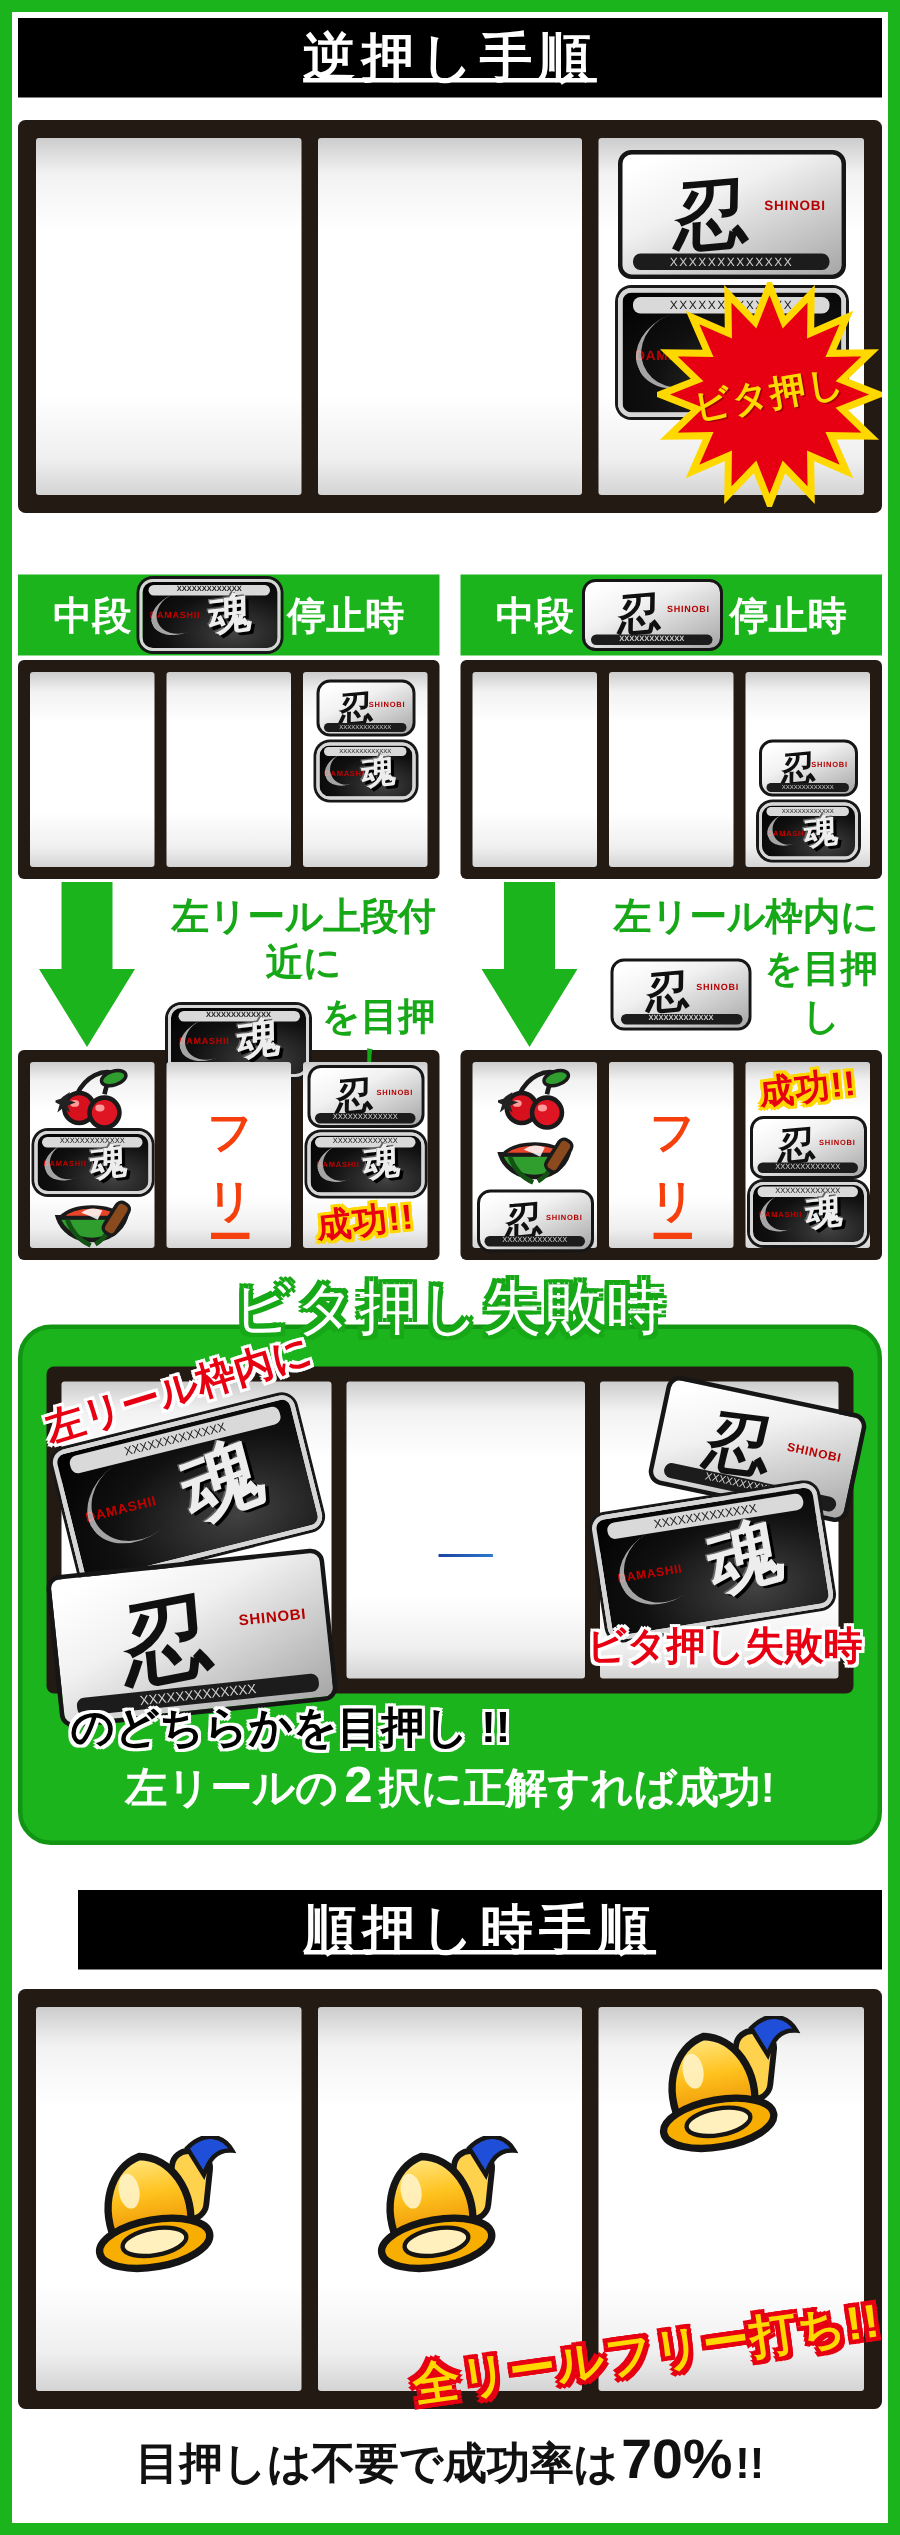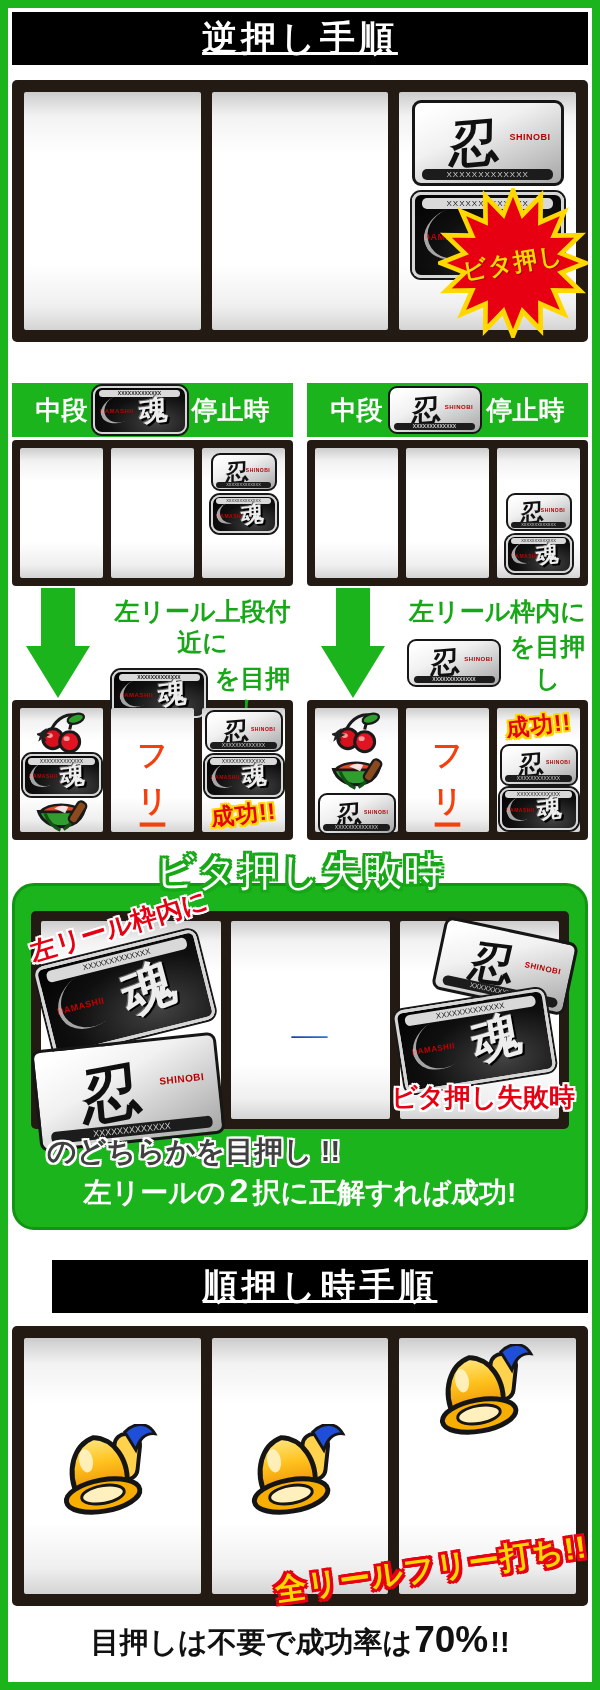--- a/index.html
+++ b/index.html
@@ -104,21 +104,21 @@
     position:absolute; z-index:3; color:#e60012; font-weight:900; font-size:26px; white-space:nowrap;
     text-shadow:-2px -2px 0 #fff,2px -2px 0 #fff,-2px 2px 0 #fff,2px 2px 0 #fff,0 -2px 0 #fff,0 2px 0 #fff,-2px 0 0 #fff,2px 0 0 #fff;
   }
   .fail-left-note{top:-12px; left:-14px; transform:rotate(-17deg);}
   .fail-right-note{bottom:6px; right:-16px; text-align:center; line-height:1.2; font-size:26px; transform:none;}
   .tilt1{transform:rotate(-14deg); margin-top:26px; margin-left:-12px;}
   .tilt2{transform:rotate(-6deg); margin-top:2px; margin-left:-6px;}
   .tilt3{transform:rotate(12deg); margin-top:8px; margin-right:-14px; align-self:flex-end;}
   .tilt4{transform:rotate(-9deg); margin-top:-4px; margin-left:-10px;}
   .fail-note{
-    position:absolute; left:8px; top:246px; color:#404040; font-weight:900; font-size:29px;
+    position:absolute; left:8px; top:246px; color:#000000; font-weight:900; font-size:29px;
     text-shadow:-2px -2px 0 #fff,2px -2px 0 #fff,-2px 2px 0 #fff,2px 2px 0 #fff,0 -2px 0 #fff,0 2px 0 #fff,-2px 0 0 #fff,2px 0 0 #fff;
     padding-left:24px;
   }
   .fail-line{ text-align:center; color:#fff; font-weight:900; font-size:28px; line-height:1.25;}
   .fail-lines{position:absolute; left:0; right:0; top:283px;}
   .fail-line .bignum{font-size:34px; padding:0 4px;}
   
   .fwd-bar{margin-top:30px;margin-left:44px;}
   .bell-panel{margin-top:13px; height:280px; position:relative;}
   .bell-panel .reel{overflow:visible;}

